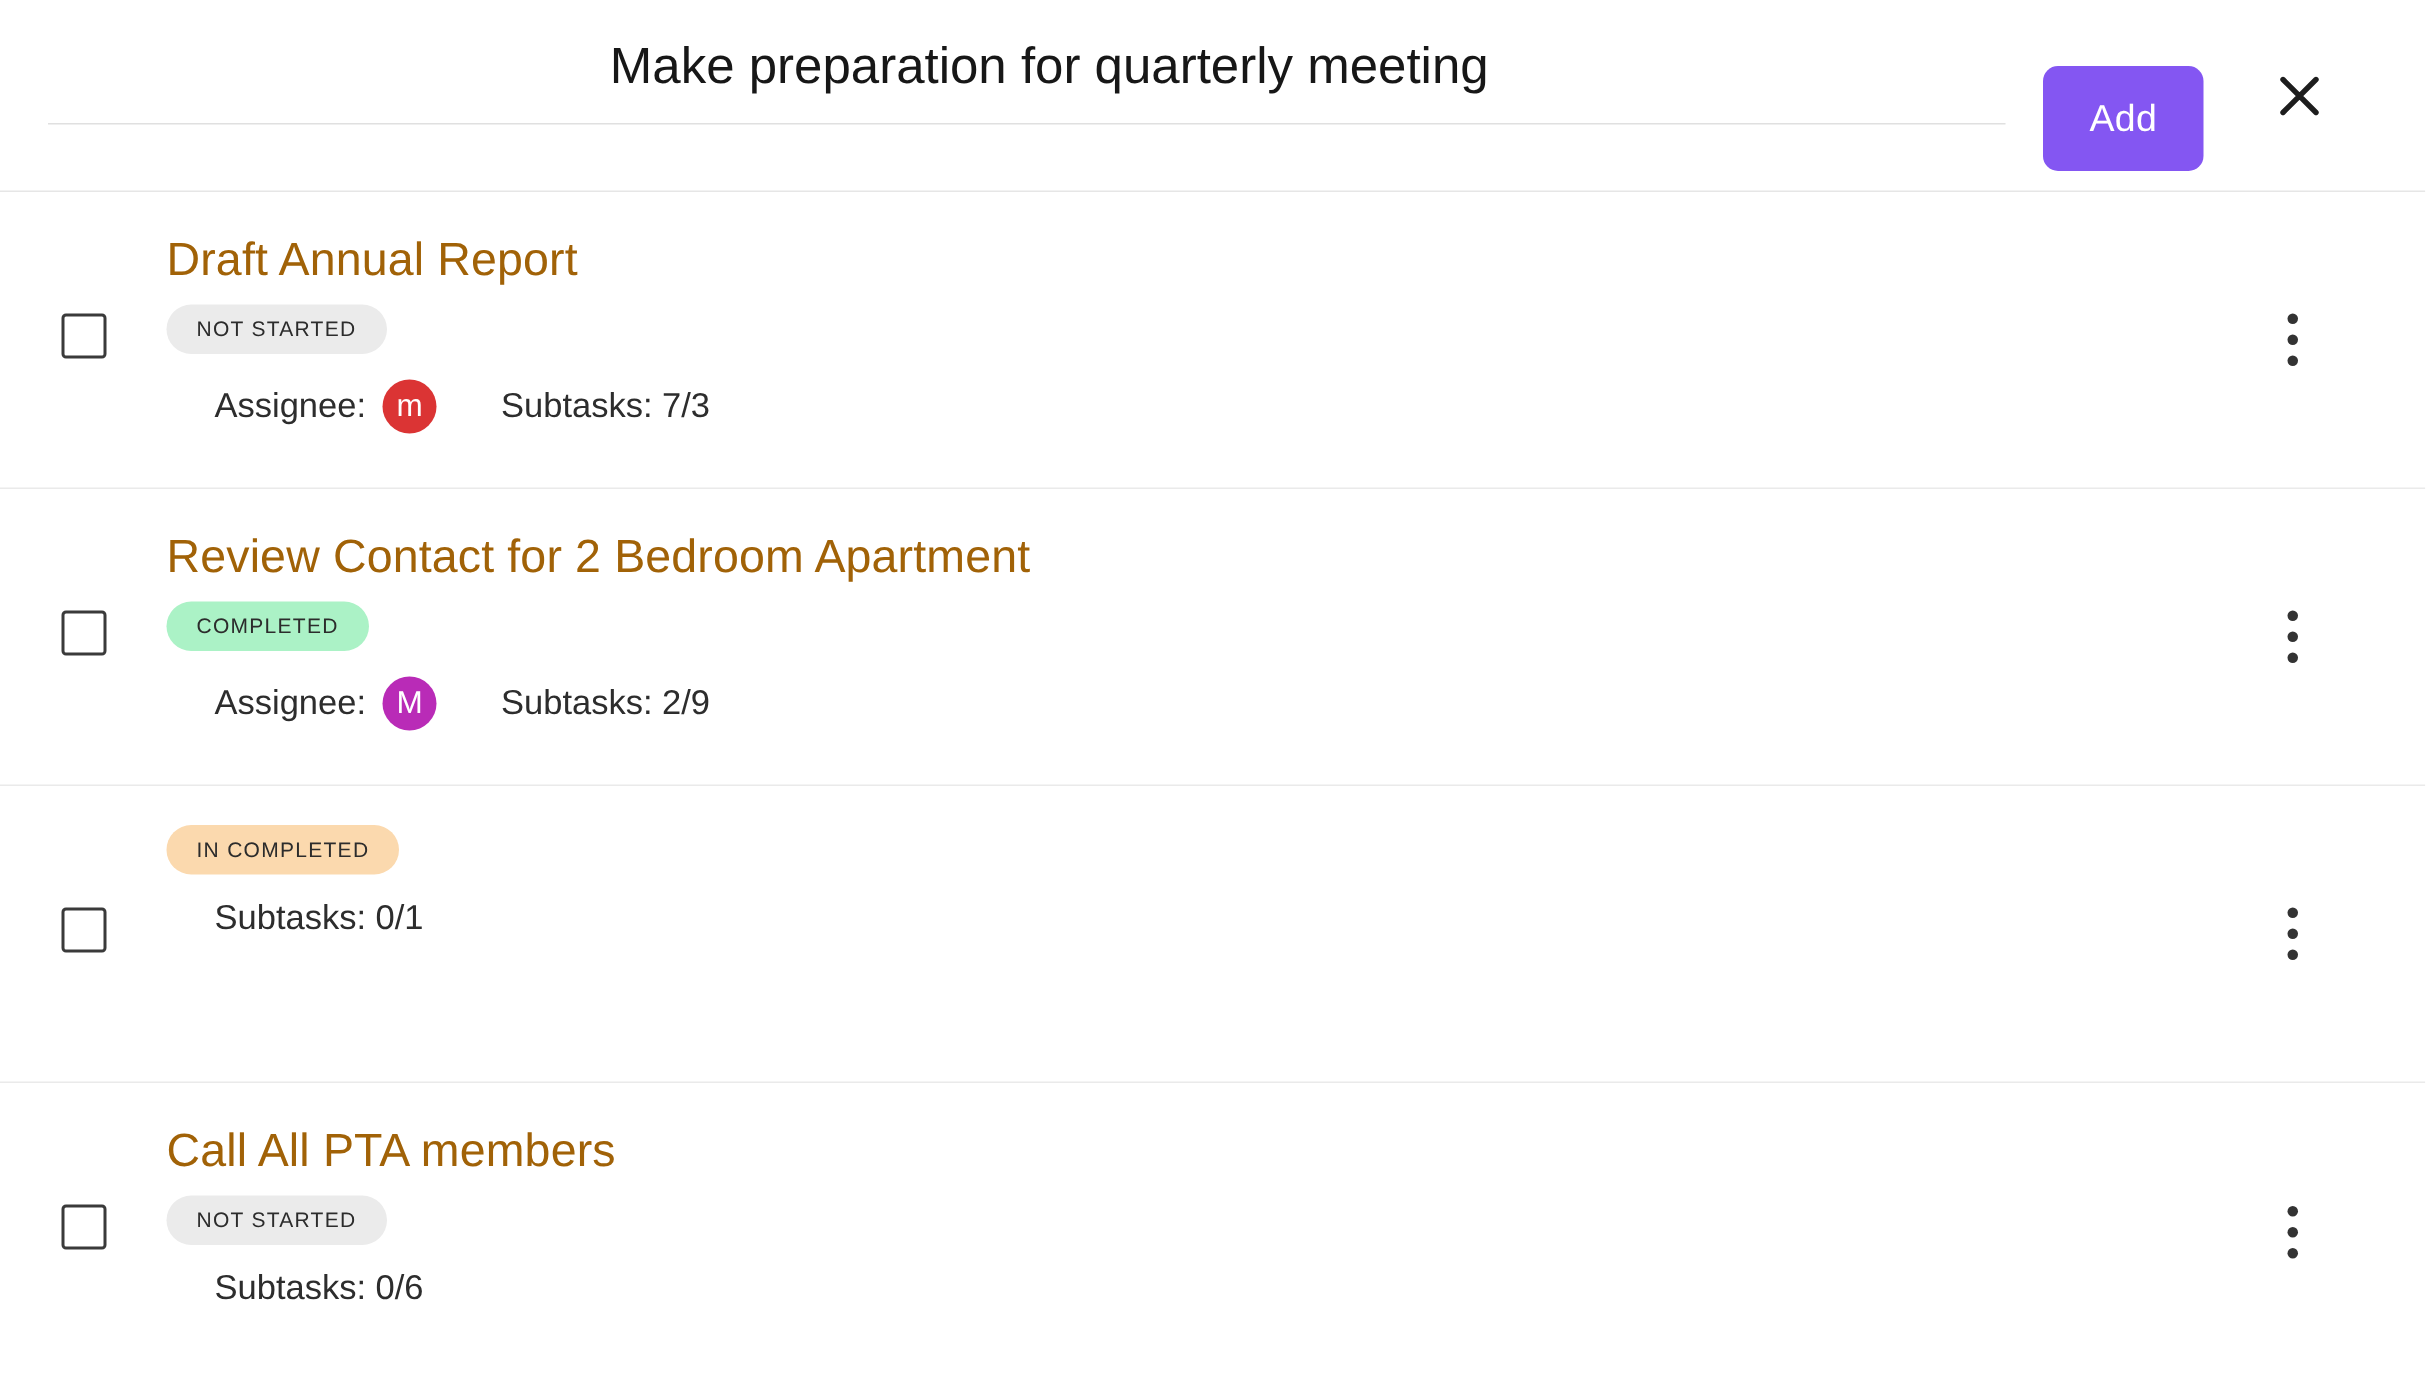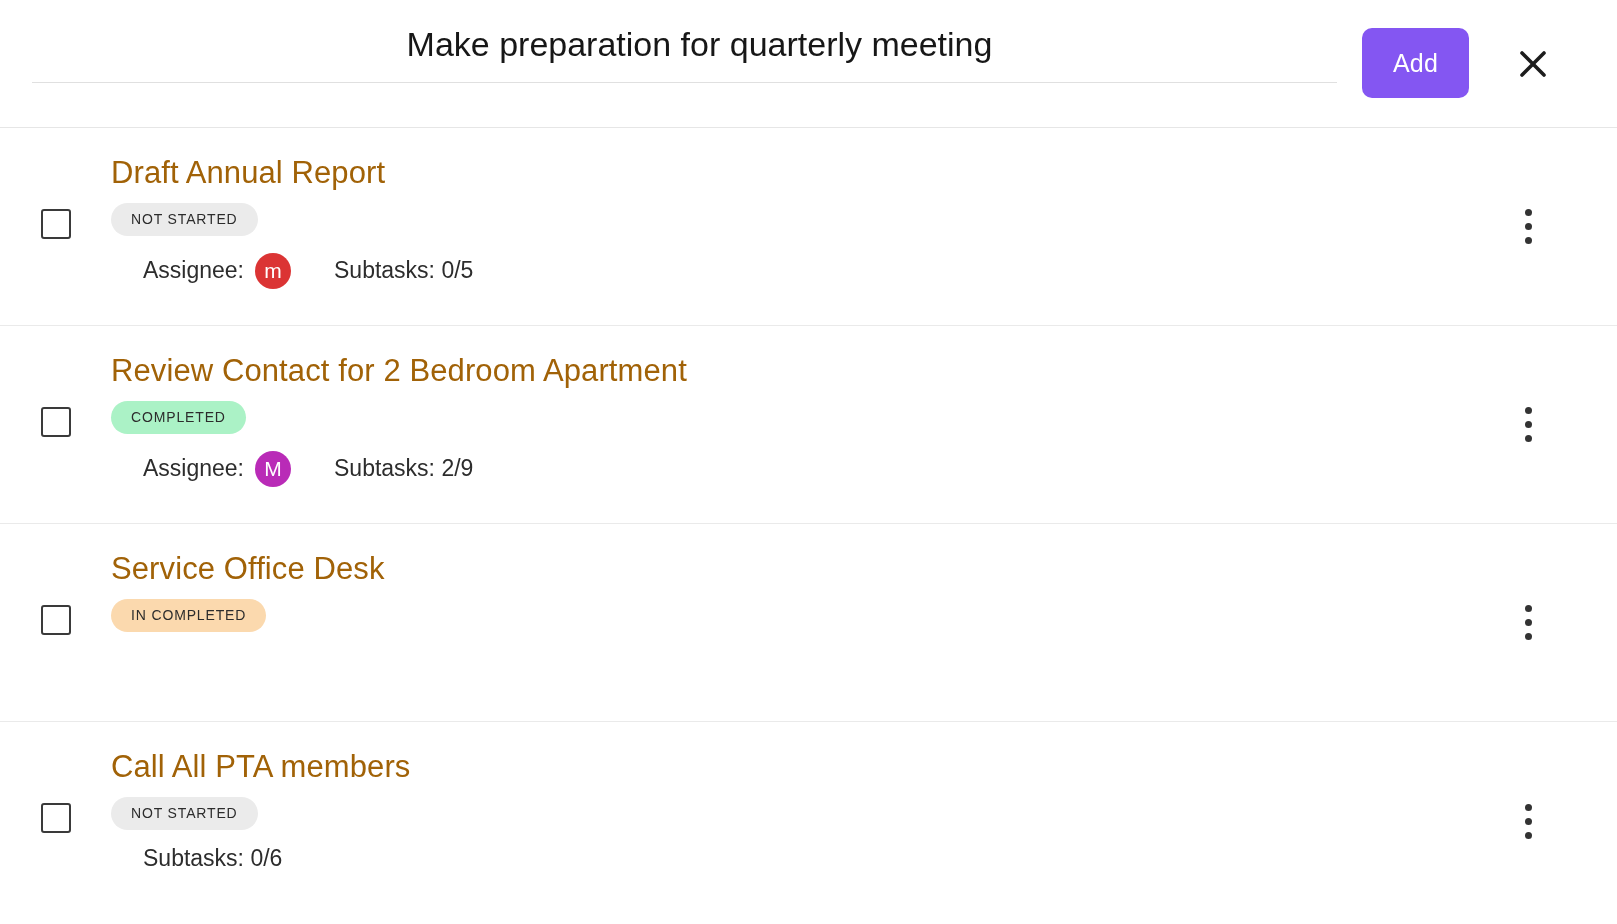--- a/index.html
+++ b/index.html
@@ -54,21 +54,21 @@
 
   .title-underline {
     height: 1px;
     width: 100%;
     background: #e0e0e0;
   }
 
   .add-button {
     position: absolute;
     left: 1362px;
-    top: 28px;
+    top: 44px;
     width: 107px;
     height: 70px;
     border: none;
     border-radius: 10px;
     background: #8456f2;
     color: #ffffff;
     font-family: "Liberation Sans", sans-serif;
     font-size: 25px;
     font-weight: 400;
     letter-spacing: .2px;
@@ -233,21 +233,21 @@
     <div class="task-row">
       <div class="checkbox-cell">
         <button class="task-checkbox"></button>
       </div>
       <div class="task-body">
         <div class="task-title">Draft Annual Report</div>
         <span class="badge not-started">NOT STARTED</span>
         <div class="meta-row">
           <span class="meta-label">Assignee:</span>
           <span class="avatar" style="background:#db3434">m</span>
-          <span class="subtasks">Subtasks: 0/5</span>
+          <span class="subtasks">Subtasks: 7/3</span>
         </div>
       </div>
       <button class="row-menu">
         <span style="display:flex;flex-direction:column;gap:7px;align-items:center;">
           <span class="dot"></span>
             <span class="dot"></span>
             <span class="dot"></span>
         </span>
       </button>
     </div>
@@ -272,22 +272,24 @@
             <span class="dot"></span>
         </span>
       </button>
     </div>
 
     <div class="task-row">
       <div class="checkbox-cell">
         <button class="task-checkbox"></button>
       </div>
       <div class="task-body">
-        <div class="task-title">Service Office Desk</div>
         <span class="badge in-progress">IN COMPLETED</span>
+        <div class="meta-row no-assignee">
+          <span class="subtasks">Subtasks: 0/1</span>
+        </div>
       </div>
       <button class="row-menu">
         <span style="display:flex;flex-direction:column;gap:7px;align-items:center;">
           <span class="dot"></span>
             <span class="dot"></span>
             <span class="dot"></span>
         </span>
       </button>
     </div>
 

